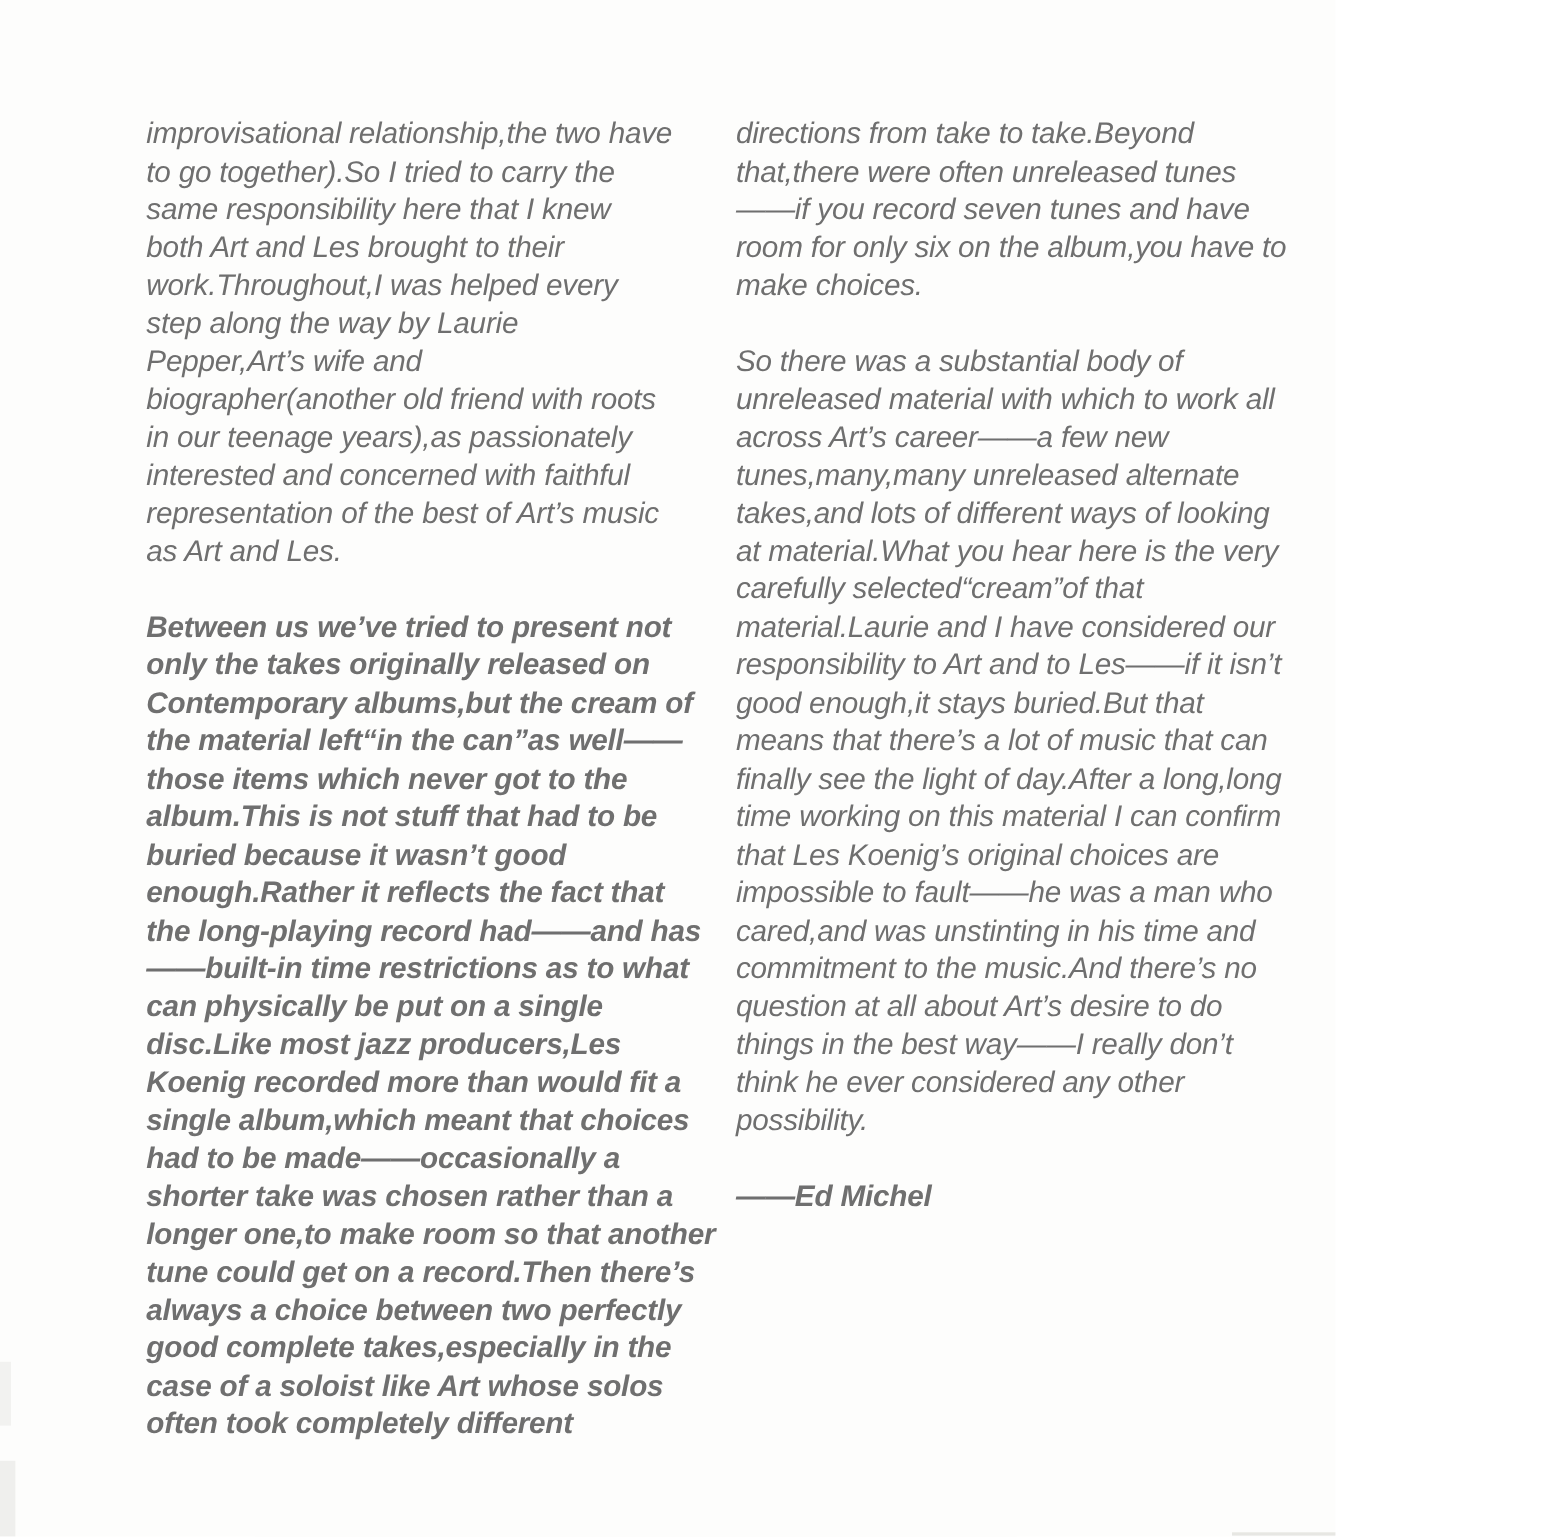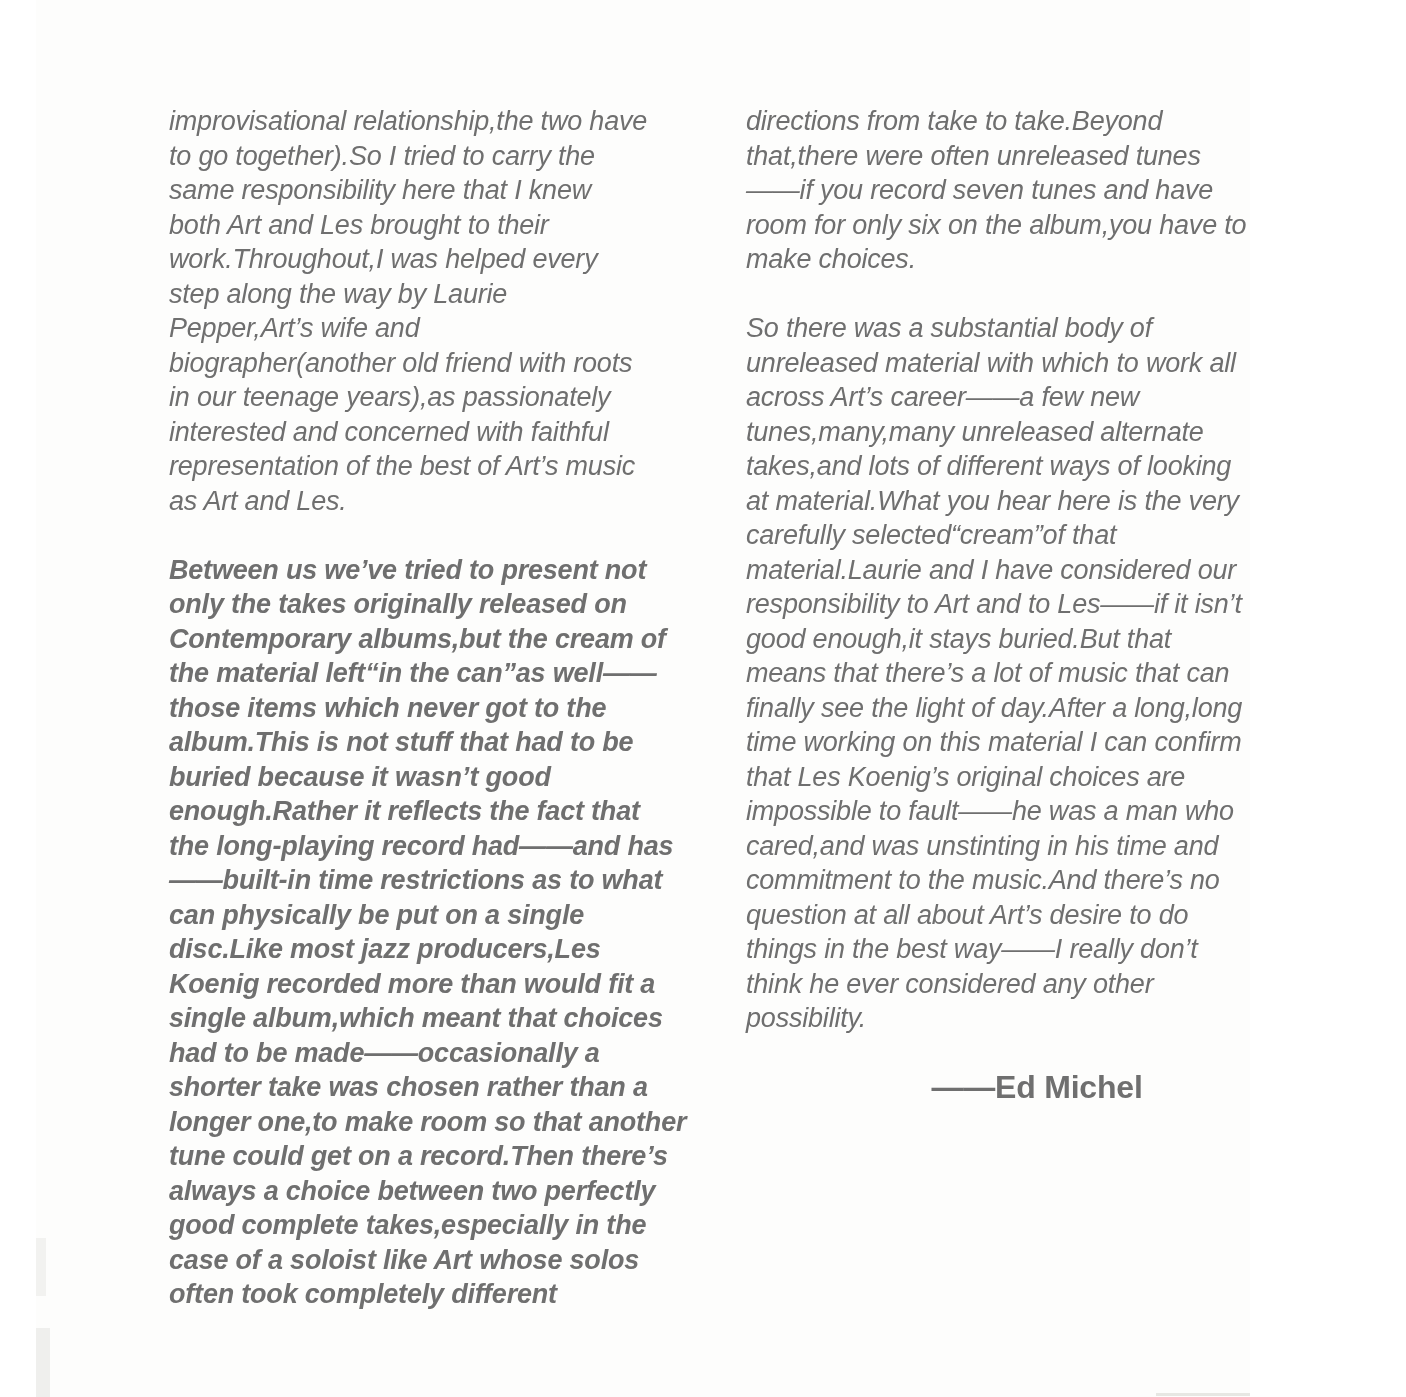--- a/index.html
+++ b/index.html
@@ -9,43 +9,43 @@
     --pagenum: #8f8f8f;
   }
   html, body { margin: 0; padding: 0; background: #ffffff; }
   .page {
     position: relative;
     width: 1214px;
     height: 1397px;
     background: var(--bg);
     overflow: hidden;
     font-family: "Liberation Sans", sans-serif;
-    margin-left: 36px;
   }
   .column { position: absolute; top: 104px; }
   .column-left  { left: 133px; width: 560px; }
-  .column-right { left: 710px; width: 582px; }
+  .column-right { left: 669px; width: 582px; }
   .para {
     margin: 0 0 34.5px 0;
     font-style: italic;
     font-size: 27px;
     line-height: 34.5px;
     letter-spacing: -0.2px;
     color: var(--text);
     white-space: pre;
   }
   .para.no-gap { margin-bottom: 0; font-weight: bold; }
   .signature {
+    font-style: italic;
     font-weight: bold;
-    font-size: 32px;
+    font-size: 27px;
     line-height: 34.5px;
     letter-spacing: -0.2px;
     color: var(--text);
     width: 582px;
-    text-align: center;
+    text-align: left;
     white-space: pre;
   }
   .page-number {
     position: absolute;
     left: 0;
     top: 1349px;
     width: 1406px;
     text-align: right;
     font-family: "Liberation Serif", serif;
     font-size: 31px;

